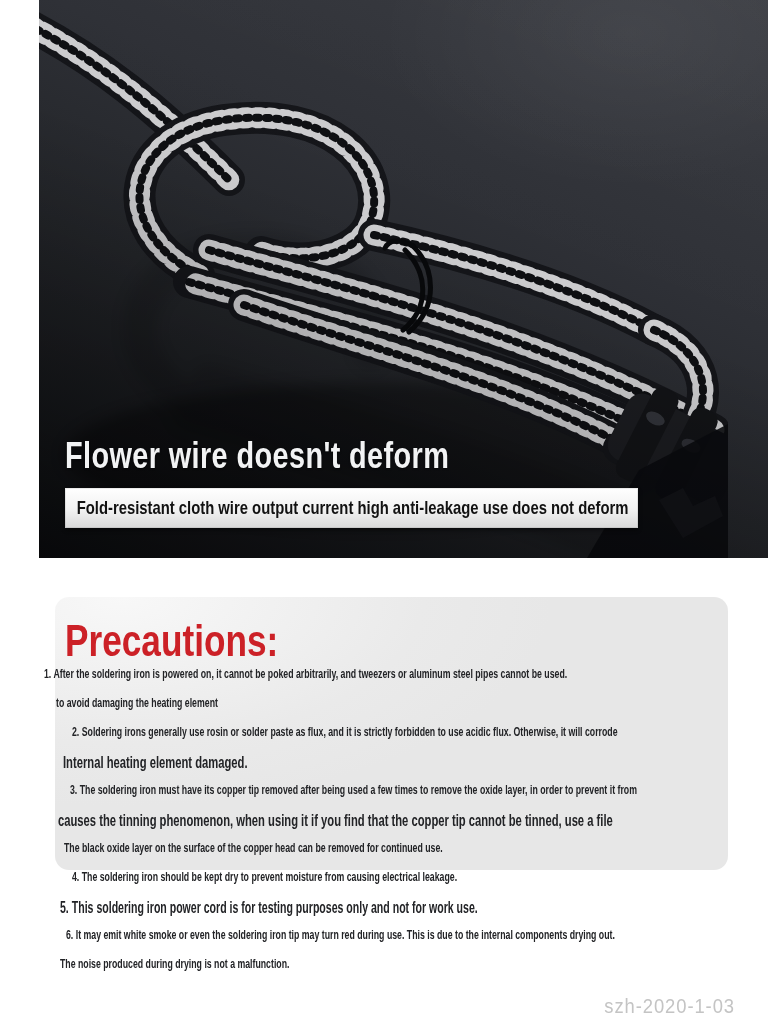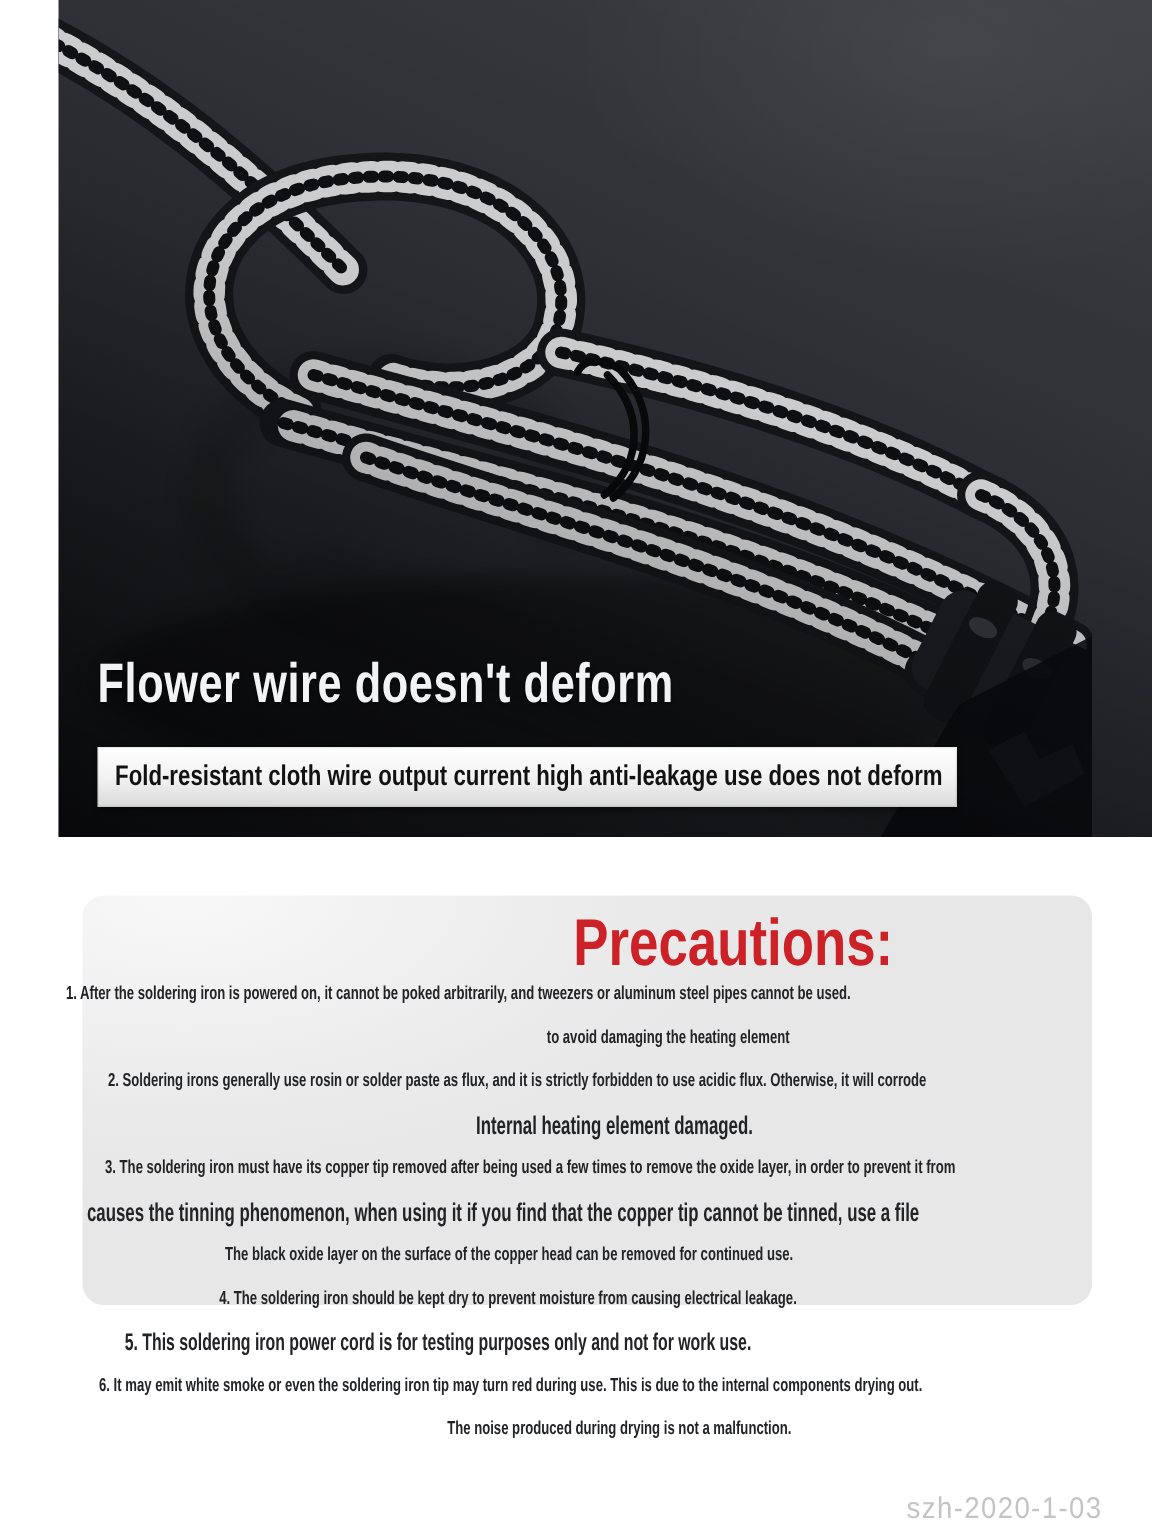--- a/index.html
+++ b/index.html
@@ -11,31 +11,31 @@
   .hero { position:absolute; left:39px; top:0; width:758px; height:558px; overflow:hidden;
           background:linear-gradient(205deg,#3a3c42 0%,#2e3036 38%,#232529 62%,#0e0f12 100%); }
   .hero svg { position:absolute; left:0; top:0; }
   .vignette { position:absolute; inset:0; pointer-events:none;
               background:radial-gradient(ellipse 420px 260px at 78% 6%, rgba(255,255,255,0.05), rgba(0,0,0,0) 60%),
                          linear-gradient(200deg, rgba(255,255,255,0.02) 0%, rgba(0,0,0,0.0) 45%, rgba(0,0,0,0.45) 100%); }
   .hero-title { position:absolute; left:26px; top:434px; color:#f2f3f4;
                 font-size:37px; font-weight:bold; line-height:44px; white-space:nowrap;
                 transform:scaleX(0.78); transform-origin:0 50%; letter-spacing:0.5px;
                 text-shadow:0 1px 2px rgba(0,0,0,0.5); }
-  .hero-banner { position:absolute; left:26px; top:498px; width:573px; height:40px; overflow:hidden;
+  .hero-banner { position:absolute; left:26px; top:488px; width:573px; height:40px; overflow:hidden;
                  background:linear-gradient(to bottom,#ffffff 0%,#f1f1f1 55%,#d9d9d9 100%);
                  box-shadow:0 2px 4px rgba(0,0,0,0.45), inset 0 0 0 1px rgba(0,0,0,0.08); }
   .hero-banner span { display:inline-block; padding-left:15px; color:#121212;
                       font-size:19px; font-weight:bold; line-height:40px; white-space:nowrap;
                       transform:scaleX(0.78); transform-origin:0 50%; }
 
   
   .panel { position:absolute; left:55px; top:597px; width:673px; height:273px;
-           border-radius:14px; padding-top:6px; overflow:visible;
-           background:radial-gradient(ellipse 430px 210px at 10% 0%, #f8f8f8 0%, #eaeaea 70%, #e7e7e7 100%);text-align:right; }
+           border-radius:14px; padding-top:18px; overflow:visible;
+           background:radial-gradient(ellipse 430px 210px at 10% 0%, #f8f8f8 0%, #eaeaea 70%, #e7e7e7 100%); }
   .panel h2 { color:#cc2127; font-size:44px; font-weight:bold; line-height:44px;
               margin:4px 0 4px 10px; white-space:nowrap;
               transform:scaleX(0.80); transform-origin:0 50%; }
   .ln { color:#222326; font-weight:bold; white-space:nowrap; transform-origin:0 50%; }
   .ln.s { font-size:12.5px; line-height:14px; margin-bottom:15px; transform:scaleX(0.70); }
   .ln.l { font-size:17px;   line-height:18px; margin-bottom:11px; transform:scaleX(0.66); }
 
   
   .footer-code { position:absolute; right:33px; top:995px; color:#c4c4c4;
                  font-size:20px; letter-spacing:1px; white-space:nowrap;

